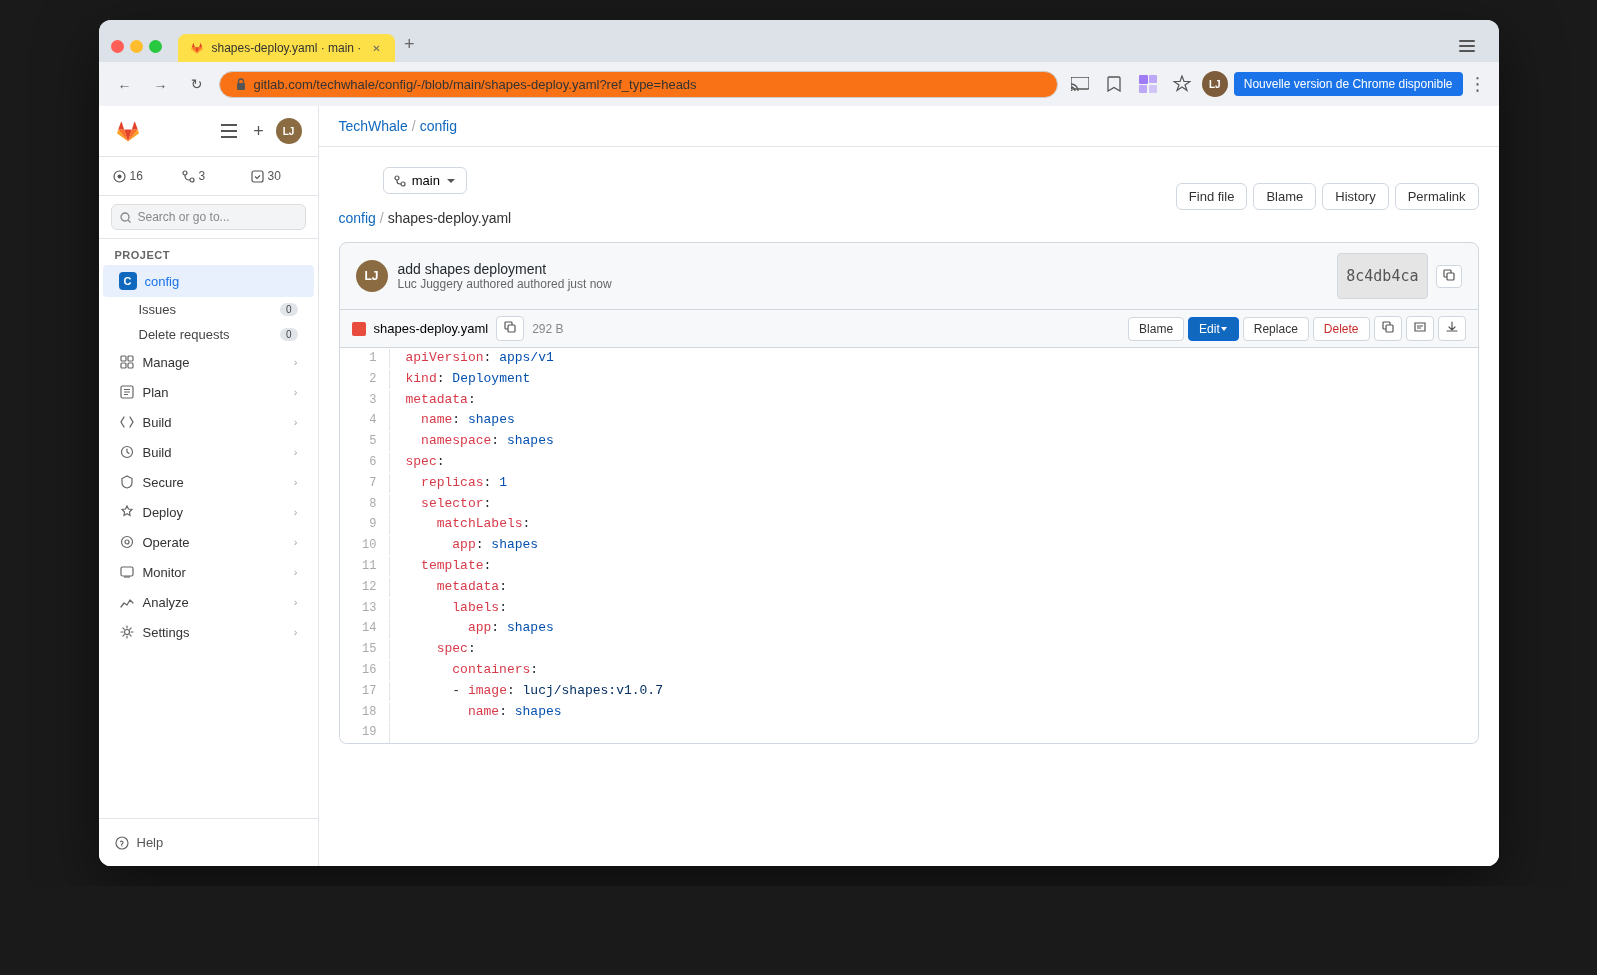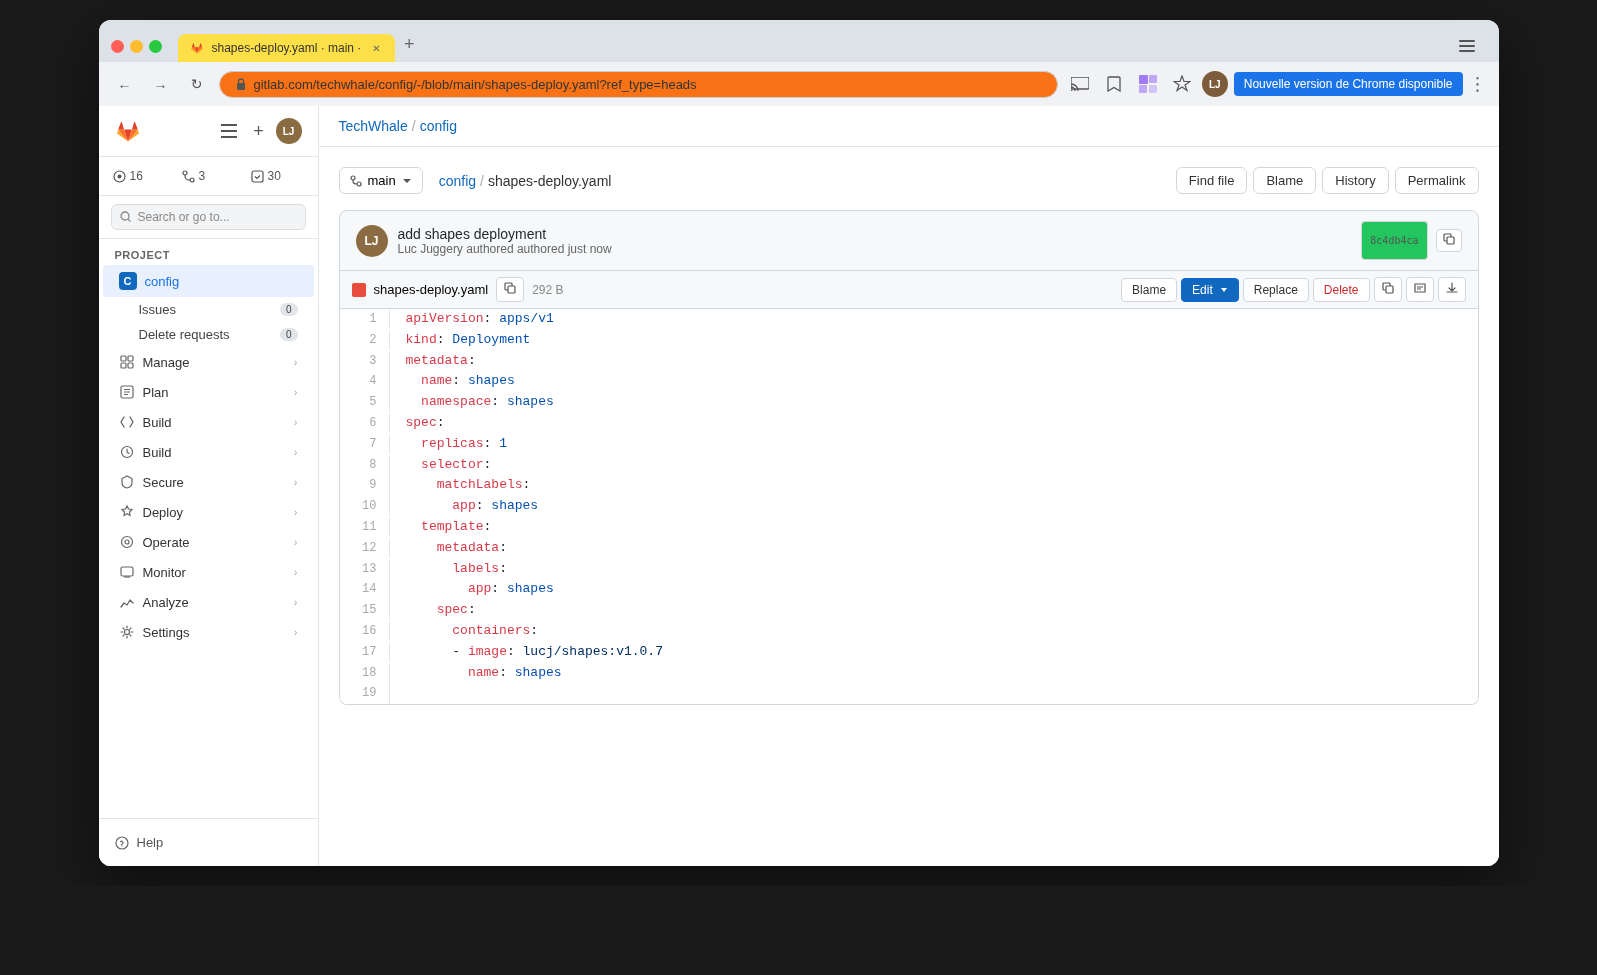--- a/index.html
+++ b/index.html
@@ -249,21 +249,21 @@
       color: #555;
     }
 
     .search-bar {
       padding: 8px 12px;
       border-bottom: 1px solid #e1e4e8;
     }
 
     .search-input-wrap {
       display: flex;
-      align-items: center;
+      align-items: flex-end;
       gap: 6px;
       background: #f3f4f6;
       border: 1px solid #ddd;
       border-radius: 6px;
       padding: 5px 8px;
       font-size: 12px;
       color: #888;
     }
 
     .sidebar-section-label {
@@ -462,23 +462,23 @@
     }
 
     .commit-right {
       display: flex;
       align-items: center;
       gap: 8px;
     }
 
     .commit-hash {
       font-family: monospace;
-      font-size: 10px;
+      font-size: 15px;
       color: #555;
-      background: #22c55e;
+      background: #e5e5e5;
       border: 1px solid #d0d7de;
       border-radius: 4px;
       padding: 13px 8px;
     }
 
     .copy-btn {
       background: white;
       border: 1px solid #d0d7de;
       border-radius: 4px;
       padding: 3px 6px;
@@ -545,21 +545,21 @@
     .edit-btn {
       background: #1068bf;
       color: white;
       border: 1px solid #0969da;
       border-radius: 4px;
       padding: 4px 10px;
       font-size: 12px;
       cursor: pointer;
       display: flex;
       align-items: center;
-      gap: 7px;
+      gap: 0;
     }
 
     .delete-btn {
       color: #c62b2b;
     }
 
     .code-icon-btn {
       background: white;
       border: 1px solid #d0d7de;
       border-radius: 4px;
@@ -892,21 +892,21 @@
 
       <div class="breadcrumb-bar">
         <a class="breadcrumb-link">TechWhale</a>
         <span class="breadcrumb-sep">/</span>
         <a class="breadcrumb-link">config</a>
       </div>
 
       <div class="file-viewer">
 
         <div class="file-header-bar">
-          <div style="display:flex;align-items:center;gap:16px;">
+          <div style="display:flex;align-items:center;gap:16px;flex-direction:column;">
             <button class="branch-selector">
               <svg width="12" height="12" viewBox="0 0 12 12" fill="none">
                   <circle cx="3" cy="3" r="2" stroke="#555" stroke-width="1.2"></circle>
                   <circle cx="9" cy="9" r="2" stroke="#555" stroke-width="1.2"></circle>
                   <path d="M3 5v1a3 3 0 003 3h1" stroke="#555" stroke-width="1.2"></path>
                 </svg>
               <span>main</span>
               <svg width="10" height="6" viewBox="0 0 10 6" fill="#555">
                   <path d="M1 1l4 4 4-4"></path>
                 </svg>

